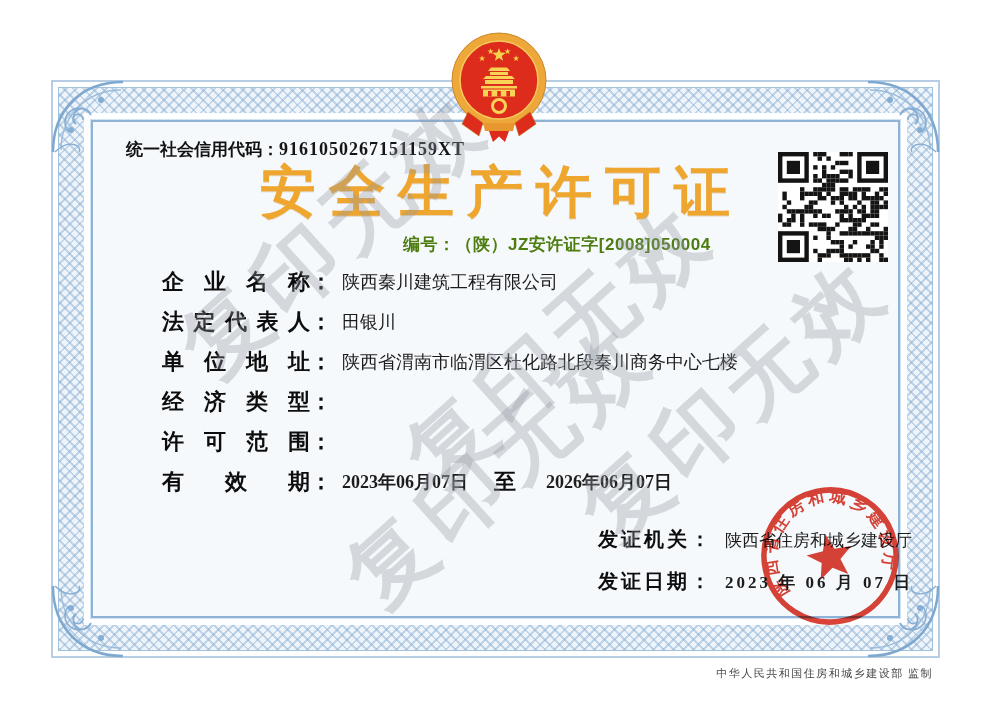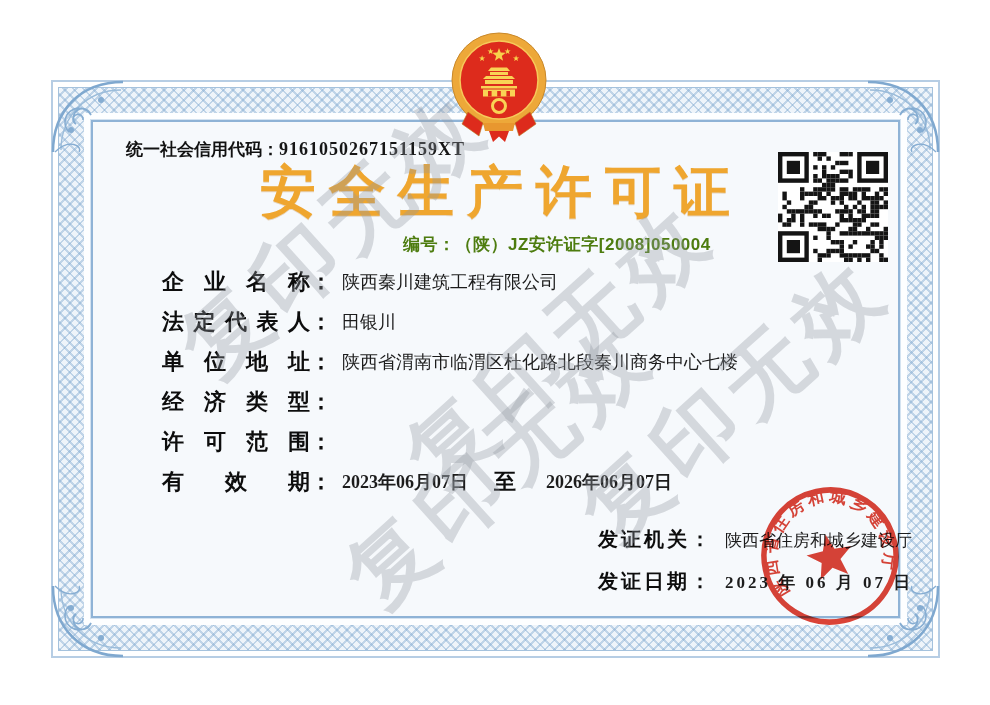--- a/index.html
+++ b/index.html
@@ -430,14 +430,15 @@
         <path id="sealArc" d="M28.2,102 A54,54 0 1 1 121.8,102" fill="none"></path>
       </defs>
       <circle cx="75" cy="75" r="66" fill="none" stroke="#d8291b" stroke-width="5.5"></circle>
       <polygon points="75,53 80.9,68.8 97.8,69.6 84.6,80.1 89.1,96.4 75,87.1 60.9,96.4 65.4,80.1 52.2,69.6 69.1,68.8" fill="#d8291b"></polygon>
       <text font-size="16.5" font-weight="bold" fill="#d8291b" letter-spacing="4">
         <textPath href="#sealArc">陕西省住房和城乡建设厅</textPath>
       </text>
     </svg>
   </div>
 
+  <div class="footer">中华人民共和国住房和城乡建设部 监制</div>
 
 </div>
 
 </body></html>

